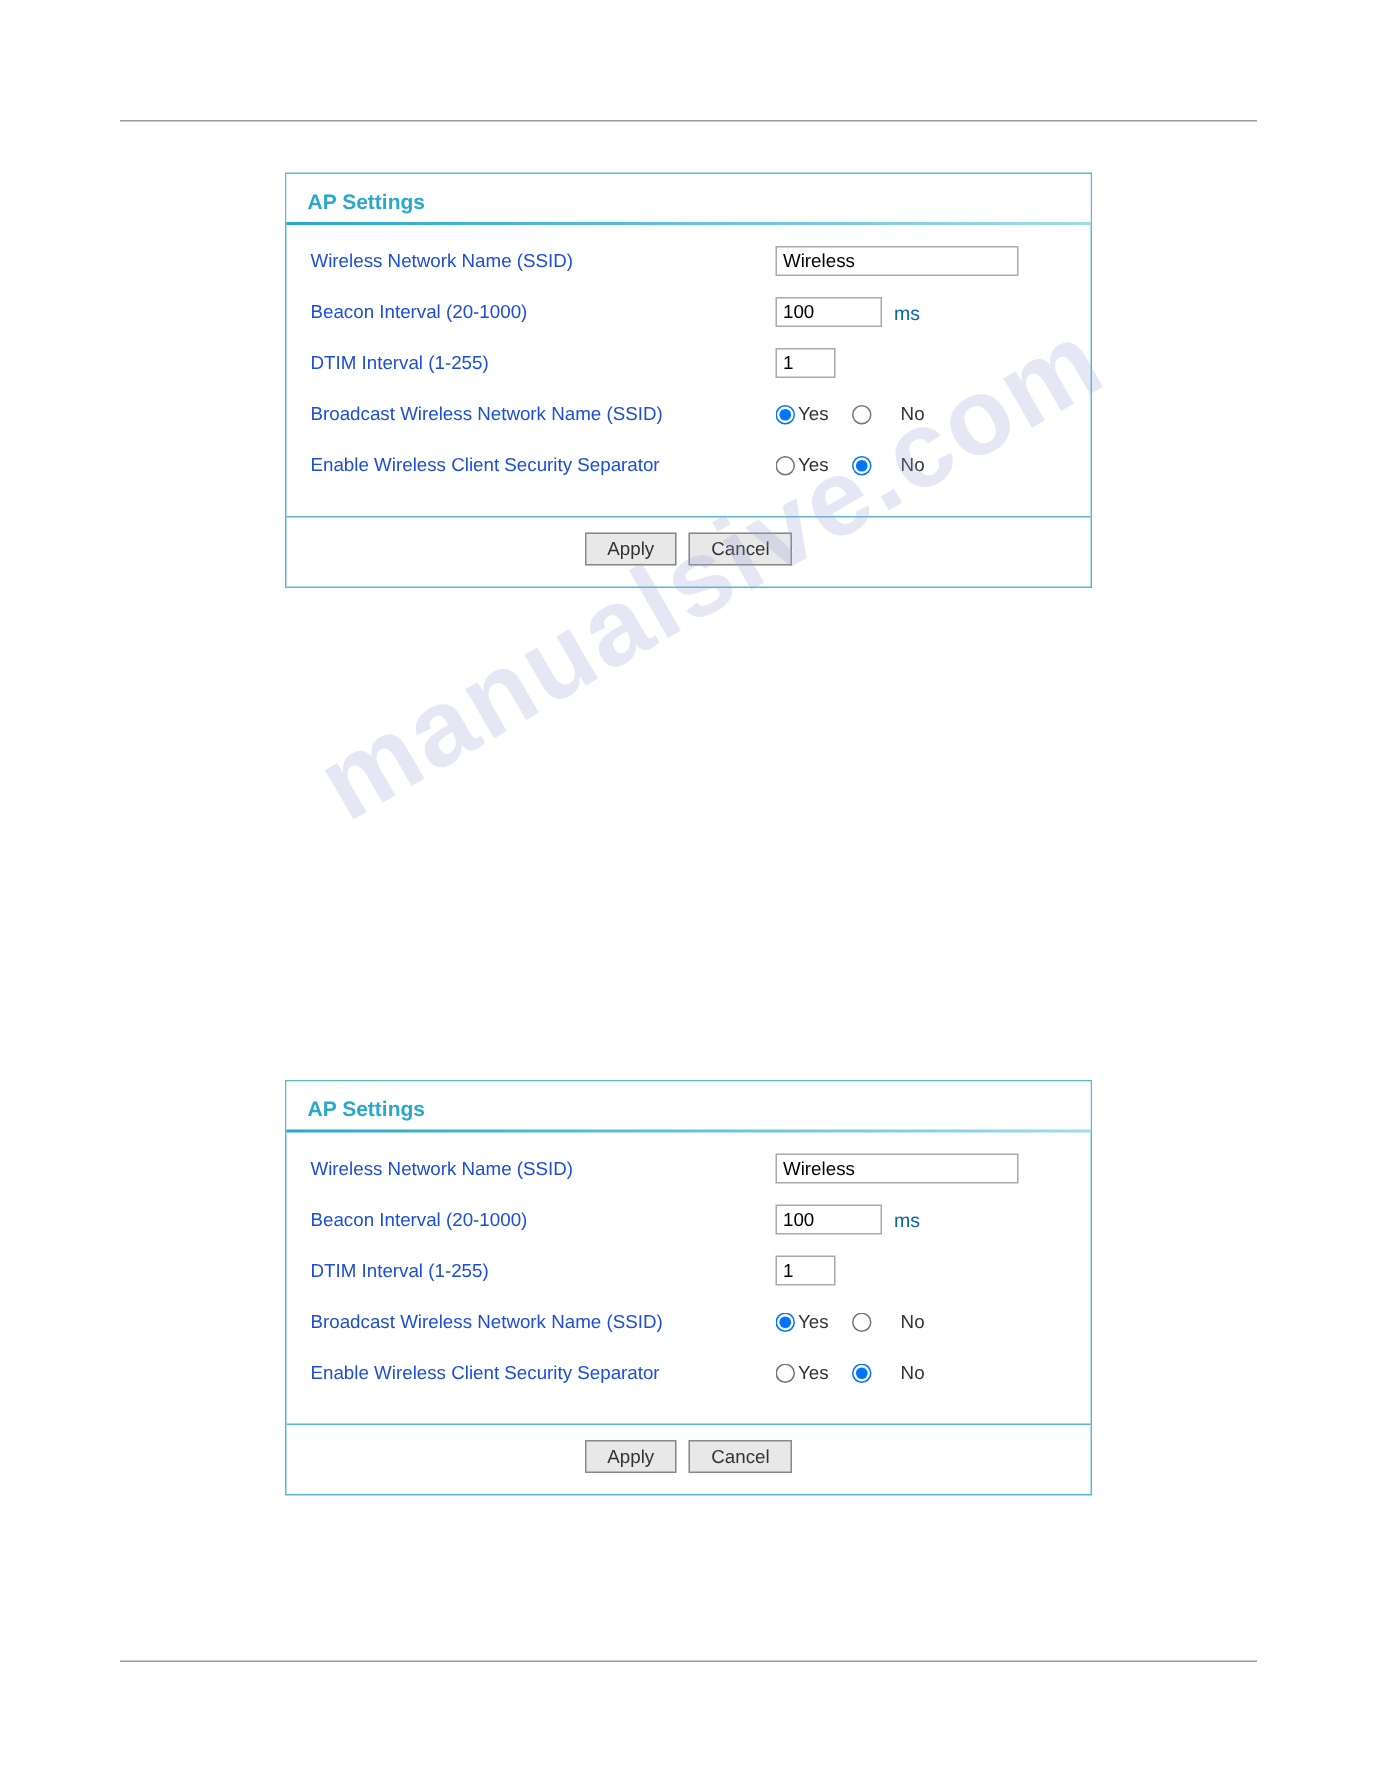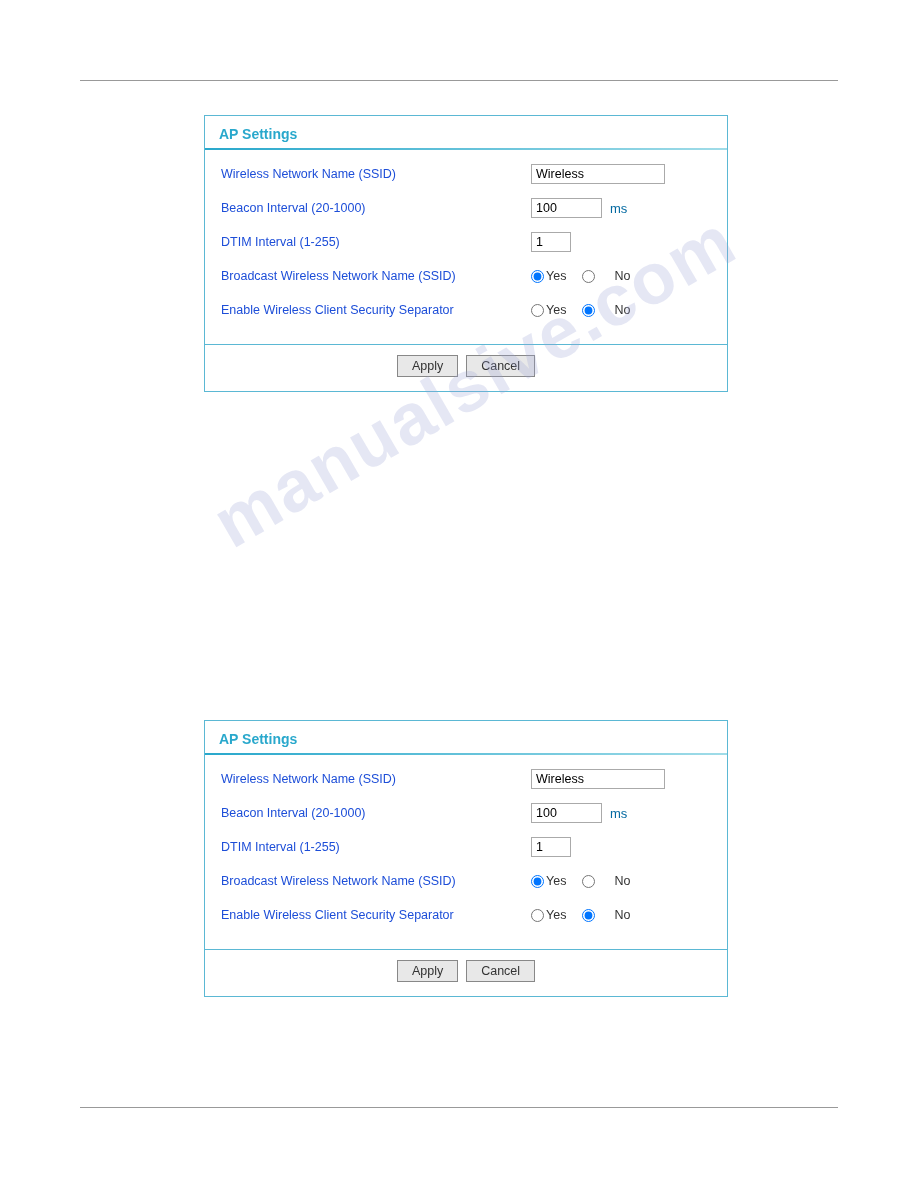--- a/index.html
+++ b/index.html
@@ -52,21 +52,21 @@
       font-weight: bold;
       pointer-events: none;
       white-space: nowrap;
       z-index: 10;
       letter-spacing: 2px;
     }
 
     
     .ap-panel {
       position: absolute;
-      left: 204px;
+      left: 190px;
       right: 190px;
       border: 1px solid #5bb8d4;
       background: #fff;
     }
 
     .ap-panel-1 {
       top: 115px;
     }
 
     .ap-panel-2 {
@@ -115,21 +115,21 @@
     }
 
     .text-input {
       border: 1px solid #aaa;
       padding: 2px 4px;
       font-size: 12.5px;
       font-family: Arial, sans-serif;
     }
 
     .ssid-input {
-      width: 134px;
+      width: 162px;
     }
 
     .beacon-input {
       width: 71px;
     }
 
     .dtim-input {
       width: 40px;
     }
 

